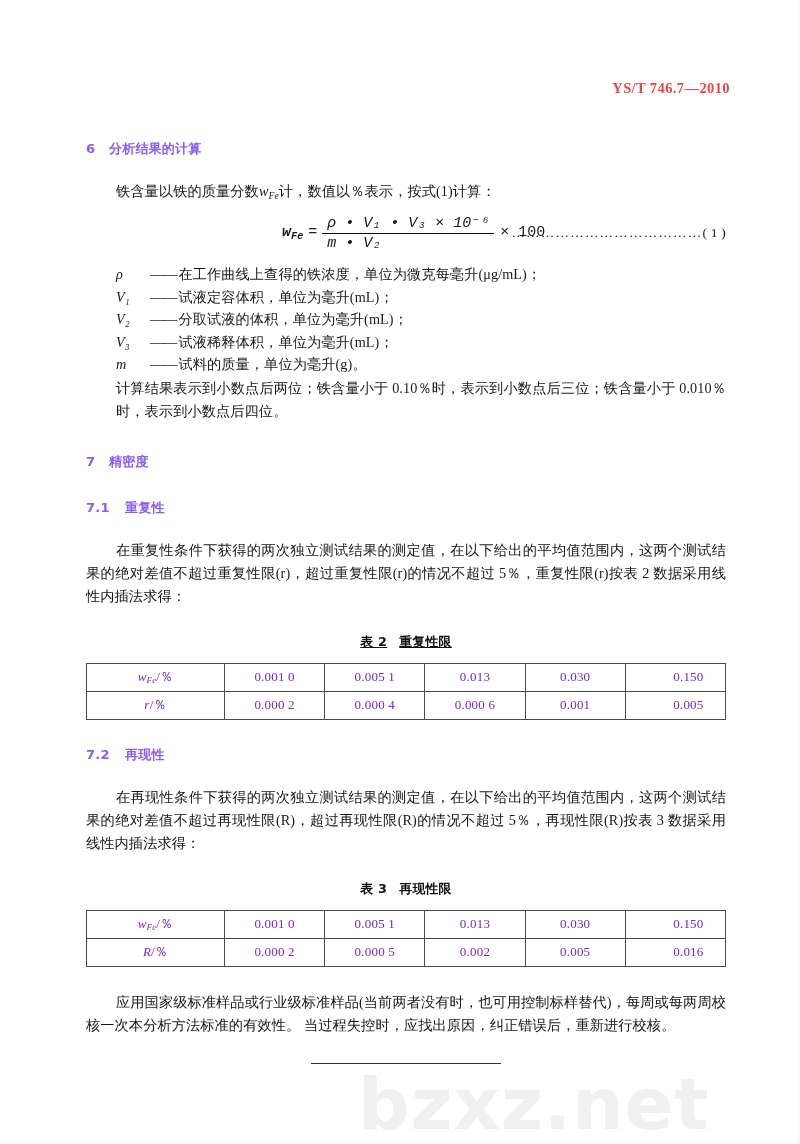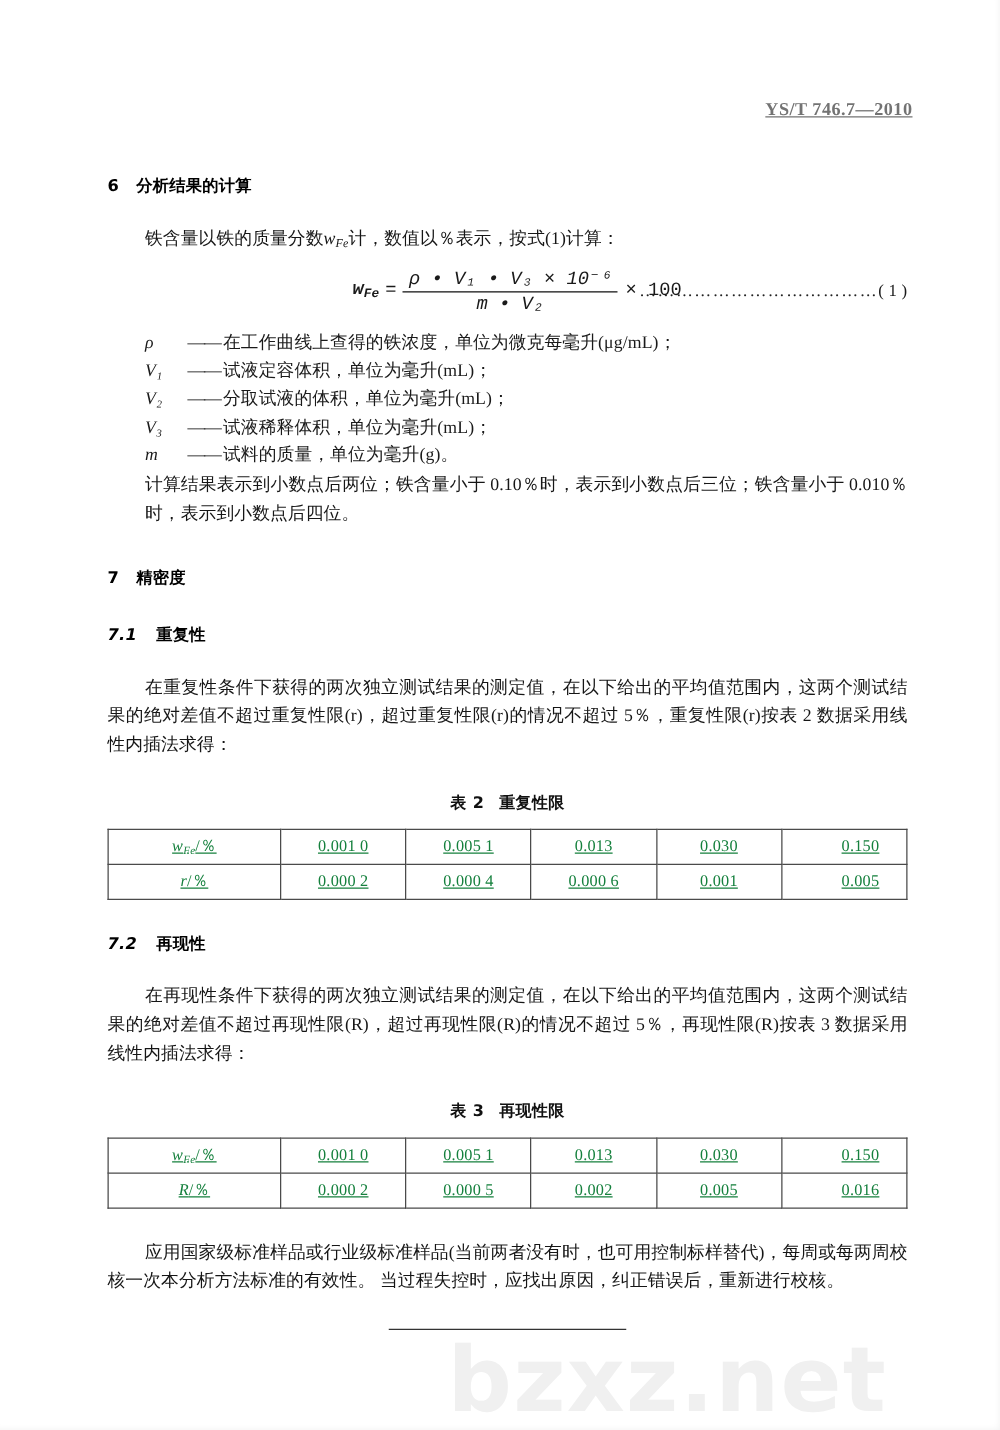--- a/index.html
+++ b/index.html
@@ -51,45 +51,44 @@
 
   
   .page-header {
     position: absolute;
     top: 80px;
     right: 70px;
     font-family: "Liberation Serif", serif;
     font-weight: bold;
     font-size: 14.5px;
     letter-spacing: 0.4px;
-    color: #737373;
-    text-decoration: underline;
+    color: #ef4444;
   }
 
   
   .body-wrap {
     position: absolute;
     left: 86px;
     top: 140px;
     width: 640px;
   }
 
   .sec-head {
     font-family: "DejaVu Sans", "Liberation Sans", sans-serif;
     font-weight: bold;
     font-size: 13px;
-    color: #000000;
+    color: #8b5cf6;
     letter-spacing: 0.2px;
     margin: 0;
   }
   .sec-head .num {
     display: inline-block;
     min-width: 14px;
   }
-  .sec-head .num.wide { min-width: 30px; font-style: italic; }
+  .sec-head .num.wide { min-width: 30px; }
   .sec-head .ttl { margin-left: 9px; }
 
   .para {
     font-size: 14.2px;
     line-height: 1.62;
     text-align: justify;
     letter-spacing: 0.1px;
     margin: 0;
     color: #161616;
   }
@@ -113,21 +112,20 @@
   }
   .formula .lhs {
     font-style: italic;
     font-weight: bold;
     margin-right: 5px;
   }
   .formula .eq { margin-right: 5px; }
   .frac {
     display: inline-flex;
     flex-direction: column;
-    text-align: center;
     vertical-align: middle;
   }
   .frac .top {
     padding: 0 5px 1px 5px;
     border-bottom: 1.1px solid #111;
     font-style: italic;
     white-space: nowrap;
   }
   .frac .bot {
     padding: 1px 5px 0 5px;
@@ -189,23 +187,22 @@
     border-collapse: collapse;
     width: 100%;
     table-layout: fixed;
     font-size: 13px;
   }
   table.std td {
     border: 0.9px solid #4a4a4a;
     height: 25px;
     text-align: center;
     vertical-align: middle;
-    color: #15803d;
+    color: #6d28d9;
     letter-spacing: 0.2px;
-    text-decoration: underline;
   }
   table.std .hcell {
     font-family: "Liberation Serif", serif;
     font-style: italic;
   }
   table.std .hcell .slashpct { font-style: normal; }
   table.std td:first-child { width: 135px; }
   table.std .outer-l { border-left-width: 1.7px; }
   table.std .outer-r { border-right-width: 1.7px; padding-left: 27px; }
   table.std tr:first-child td { border-top-width: 1.7px; }
@@ -290,21 +287,21 @@
       <p class="sec-head" style="margin-top:30px;">
         <span class="num">7</span><span class="ttl">精密度</span>
       </p>
 
       <p class="sec-head" style="margin-top:28px;">
         <span class="num wide">7.1</span><span class="ttl">重复性</span>
       </p>
 
       <p class="para indent" style="margin-top:22px;">在重复性条件下获得的两次独立测试结果的测定值，在以下给出的平均值范围内，这两个测试结果的绝对差值不超过重复性限(r)，超过重复性限(r)的情况不超过 5％，重复性限(r)按表 2 数据采用线性内插法求得：</p>
 
-      <p class="tbl-caption" style="margin-top:26px;margin-bottom:12px;">
+      <p class="tbl-caption" style="margin-top:26px;margin-bottom:12px;text-decoration:underline;">
         <span>表 2</span><span class="gap"></span><span>重复性限</span>
       </p>
 
       <table class="std">
         <tbody>
             <tr>
           <td class="hcell outer-l col-div"><i>w</i><sub>Fe</sub><span class="slashpct">/％</span></td>
           <td>0.001 0</td>
           <td>0.005 1</td>
           <td>0.013</td>

